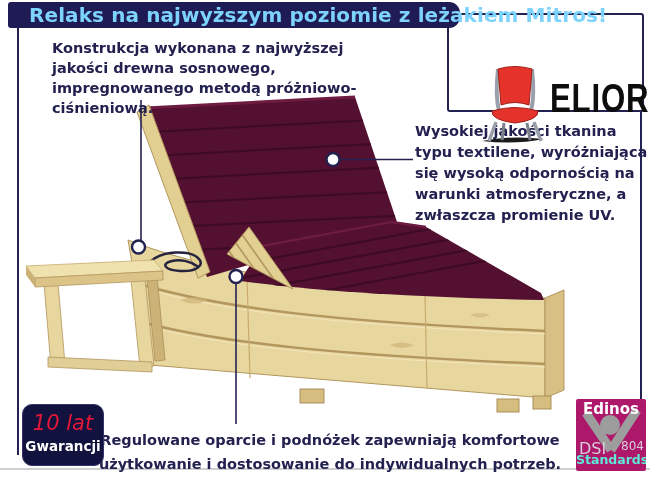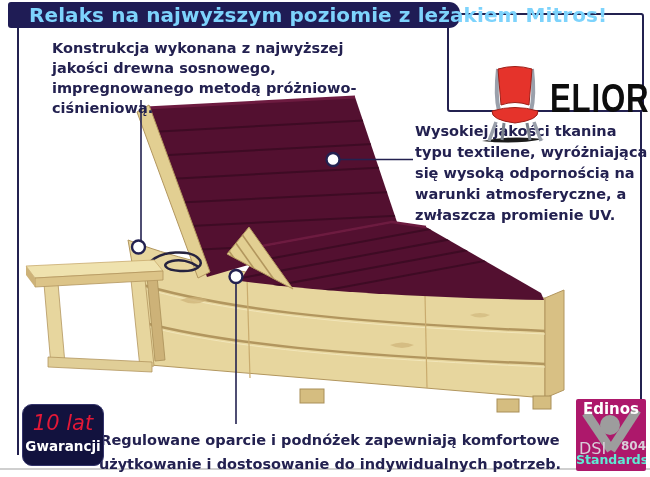--- a/index.html
+++ b/index.html
@@ -46,21 +46,21 @@
   #warranty-line2{color:#ffffff;font-weight:bold;font-size:13.5px;line-height:16px;}
   
   #edinos-badge{
     position:absolute;left:576px;top:399px;width:70px;height:72px;z-index:6;
     background:#ad186b;border-radius:2px;overflow:hidden;
   }
   #edinos-mark{position:absolute;left:0;top:0;}
   .edinos-txt{position:absolute;font-weight:bold;}
   #edinos-title{left:0;top:1px;width:70px;text-align:center;color:#fff;font-size:15px;}
   #edinos-left{left:3px;top:40px;color:#d8cdd8;font-size:16px;font-weight:normal;}
-  #edinos-right{left:45px;top:40px;color:#d8cdd8;font-size:12px;font-weight:bold;}
+  #edinos-right{left:45px;top:40px;color:#d8cdd8;font-size:12px;font-weight:normal;}
   #edinos-bottom{left:0;top:53px;width:70px;text-align:center;color:#5eead4;font-size:12.5px;}
 </style>
 </head>
 <body>
 
 <div id="stage">
 
   <div class="frame" id="frame-top"></div>
   <div class="frame" id="frame-right"></div>
   <div class="frame" id="frame-left"></div>

